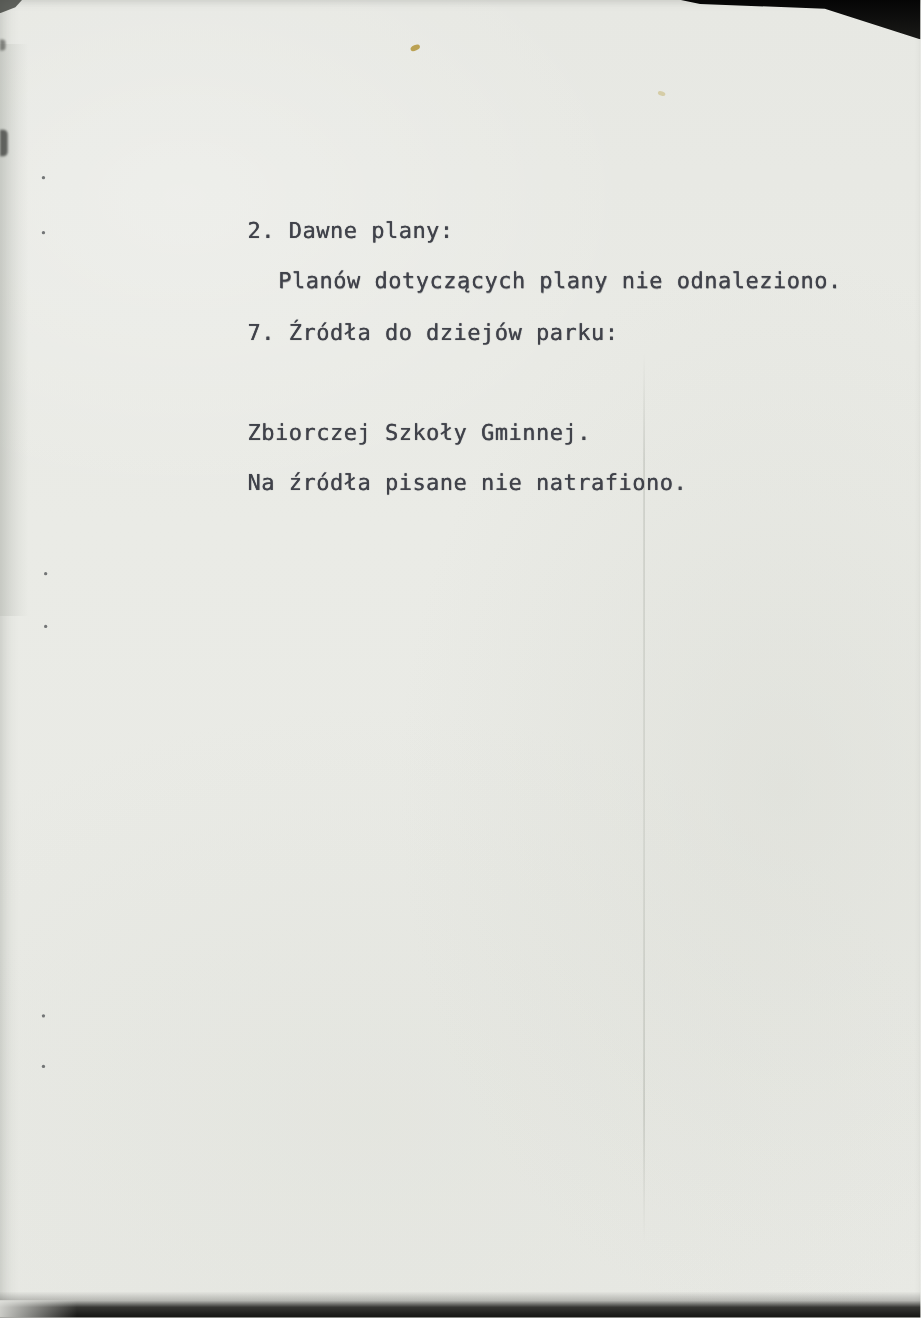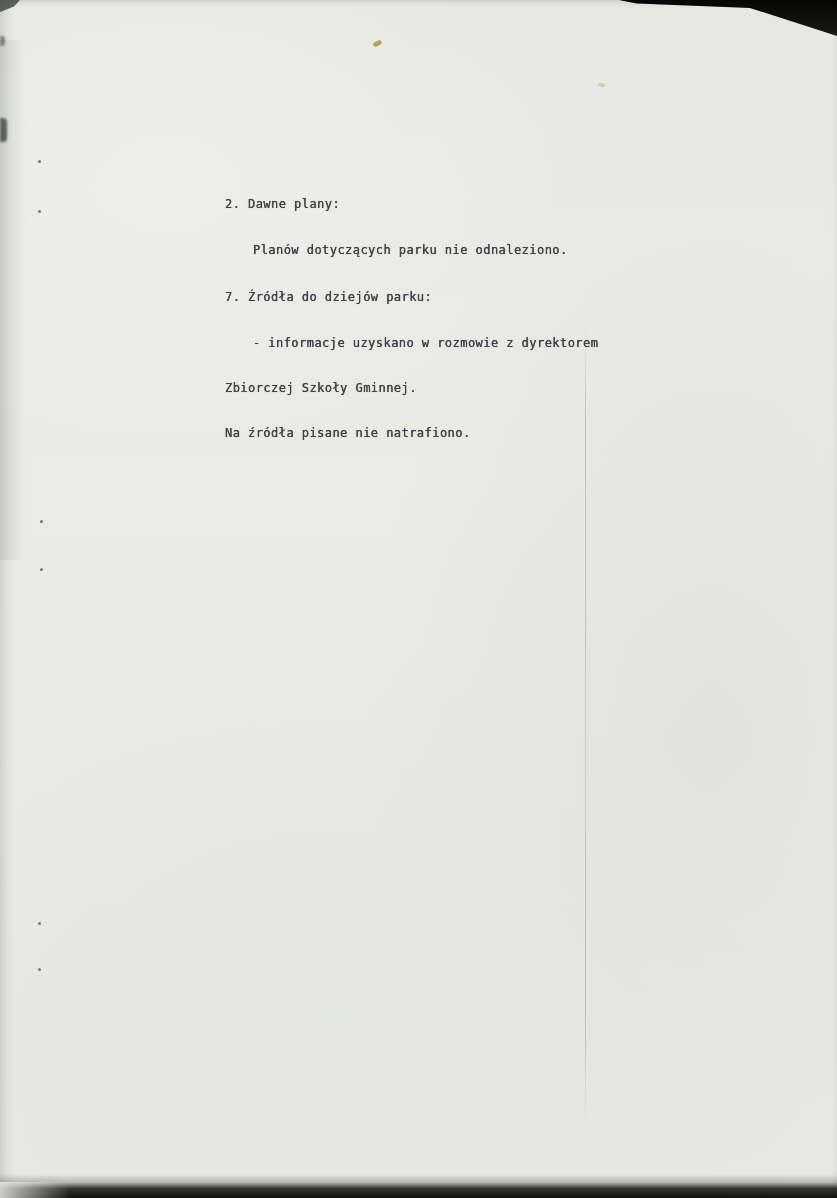--- a/index.html
+++ b/index.html
@@ -23,21 +23,21 @@
       inset 10px 0 14px -8px rgba(70,75,70,0.25),
       inset 0 8px 10px -8px rgba(70,75,70,0.2),
       inset -4px 0 8px -6px rgba(70,75,70,0.15);
     font-family: "DejaVu Sans Mono", "Liberation Mono", monospace;
   }
 
   
   .tline {
     position: absolute;
     white-space: pre;
-    font-size: 12px;
+    font-size: 20px;
     letter-spacing: 0.45px;
     color: #40424a;
     text-shadow: 0 0 0.7px rgba(55,57,66,0.85), 0.3px 0.3px 0.4px rgba(55,57,66,0.35);
   }
   .line-0 { left: 225px; top: 197px; }
   .line-1 { left: 253px; top: 243px; }
   .line-2 { left: 225px; top: 290px; }
   .line-3 { left: 253px; top: 336px; }
   .line-4 { left: 225px; top: 381px; }
   .line-5 { left: 225px; top: 426px; }
@@ -155,22 +155,21 @@
   <div class="speck speck-1"></div>
   <div class="speck speck-2"></div>
   <div class="speck speck-3"></div>
   <div class="speck speck-4"></div>
   <div class="speck speck-5"></div>
   <div class="speck speck-6"></div>
   <div class="yellow-mark-1"></div>
   <div class="yellow-mark-2"></div>
 
   <div class="tline line-0">2. Dawne plany:</div>
-  <div class="tline line-1">Planów dotyczących parku nie odnaleziono.</div>
+  <div class="tline line-1">Planów dotyczących plany nie odnaleziono.</div>
   <div class="tline line-2">7. Źródła do dziejów parku:</div>
-  <div class="tline line-3">- informacje uzyskano w rozmowie z dyrektorem</div>
   <div class="tline line-4">Zbiorczej Szkoły Gminnej.</div>
   <div class="tline line-5">Na źródła pisane nie natrafiono.</div>
 
   <div class="bottom-strip"></div>
   <div class="bottom-strip-left-light"></div>
 
 </div>
 
 </body></html>

